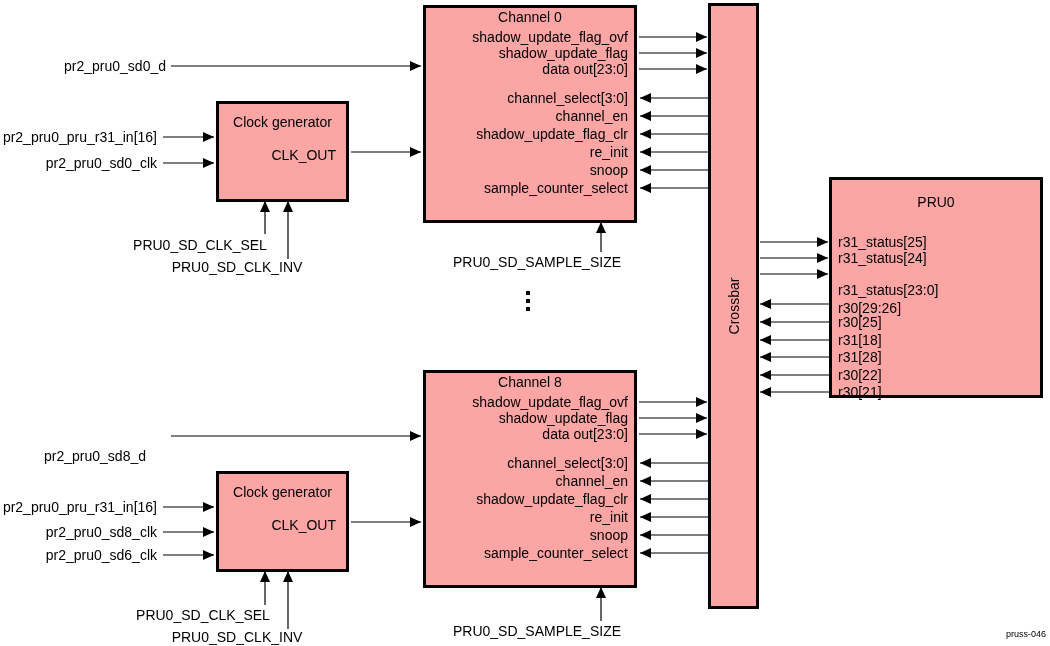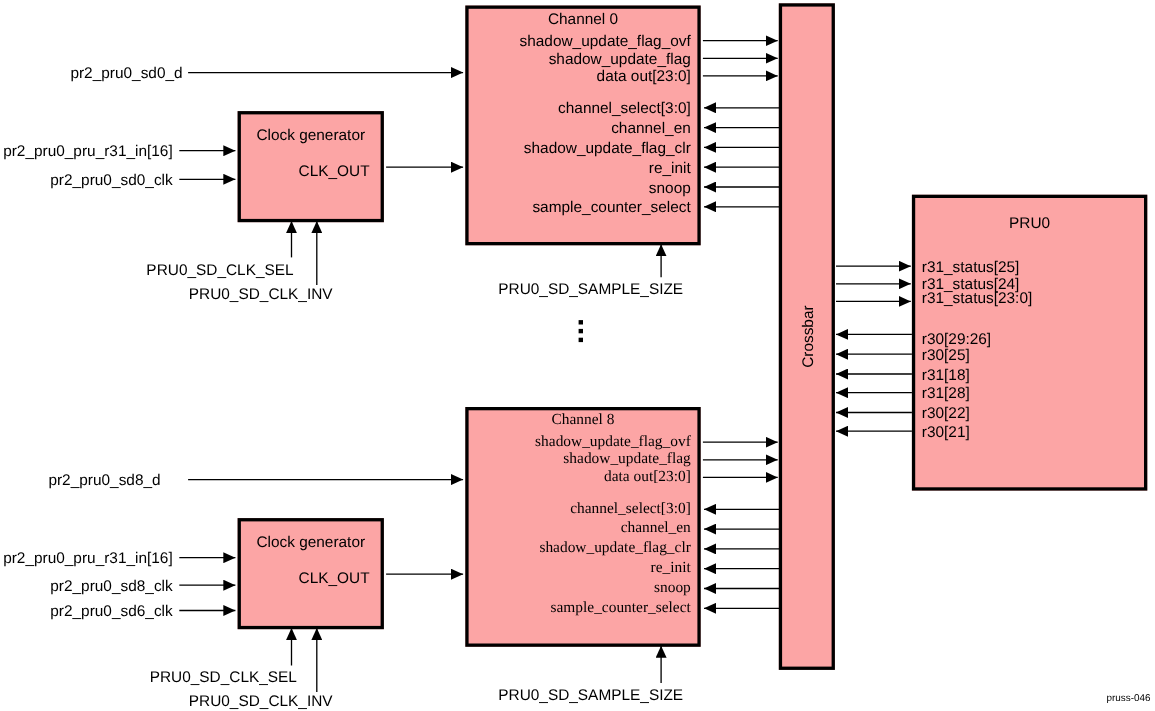--- a/index.html
+++ b/index.html
@@ -104,56 +104,56 @@
   </div>
 
   <div class="lbl ct" style="left:437px;top:254px;width:200px;">PRU0_SD_SAMPLE_SIZE</div>
 
   <div class="vdots">
       <i></i>
       <i></i>
       <i></i>
     </div>
 
-  <div class="lbl rt" style="left:0;top:428px;width:146px;">pr2_pru0_sd8_d</div>
+  <div class="lbl rt" style="left:0;top:448px;width:146px;">pr2_pru0_sd8_d</div>
   <div class="lbl rt" style="left:0;top:499px;width:157px;">pr2_pru0_pru_r31_in[16]</div>
   <div class="lbl rt" style="left:0;top:524px;width:157px;">pr2_pru0_sd8_clk</div>
   <div class="lbl rt" style="left:0;top:547px;width:157px;">pr2_pru0_sd6_clk</div>
 
   <div class="box" style="left:216px;top:471px;width:133px;height:101px;">
     <div class="boxtitle" style="top:10px;">Clock generator</div>
     <div class="sig" style="top:43px;right:10px;">CLK_OUT</div>
   </div>
 
   <div class="lbl ct" style="left:99px;top:607px;width:208px;">PRU0_SD_CLK_SEL</div>
   <div class="lbl ct" style="left:133px;top:629px;width:208px;">PRU0_SD_CLK_INV</div>
 
-  <div class="box" style="left:423px;top:370px;width:214px;height:218px;font-family:Liberation Serif, serif;">
+  <div class="box" style="left:423px;top:370px;width:214px;height:218px;">
     <div class="boxtitle" style="top:1px;">Channel 8</div>
     <div class="sig" style="top:21px;">shadow_update_flag_ovf</div>
     <div class="sig" style="top:37px;">shadow_update_flag</div>
     <div class="sig" style="top:53px;">data out[23:0]</div>
     <div class="sig" style="top:82px;">channel_select[3:0]</div>
     <div class="sig" style="top:100px;">channel_en</div>
     <div class="sig" style="top:118px;">shadow_update_flag_clr</div>
     <div class="sig" style="top:136px;">re_init</div>
     <div class="sig" style="top:154px;">snoop</div>
     <div class="sig" style="top:172px;">sample_counter_select</div>
   </div>
 
   <div class="lbl ct" style="left:437px;top:623px;width:200px;">PRU0_SD_SAMPLE_SIZE</div>
 
   <div class="box" style="left:708px;top:3px;width:51px;height:606px;"></div>
   <div class="rot">Crossbar</div>
 
-  <div class="box" style="left:829px;top:177px;width:214px;height:269px;">
+  <div class="box" style="left:829px;top:177px;width:214px;height:221px;">
     <div class="boxtitle" style="top:14px;">PRU0</div>
     <div class="sigl" style="top:54px;">r31_status[25]</div>
     <div class="sigl" style="top:70px;">r31_status[24]</div>
-    <div class="sigl" style="top:82px;">r31_status[23:0]</div>
+    <div class="sigl" style="top:102px;">r31_status[23:0]</div>
     <div class="sigl" style="top:120px;">r30[29:26]</div>
     <div class="sigl" style="top:134px;">r30[25]</div>
     <div class="sigl" style="top:152px;">r31[18]</div>
     <div class="sigl" style="top:169px;">r31[28]</div>
     <div class="sigl" style="top:187px;">r30[22]</div>
     <div class="sigl" style="top:204px;">r30[21]</div>
   </div>
 
   <div class="figid">pruss-046</div>
 

